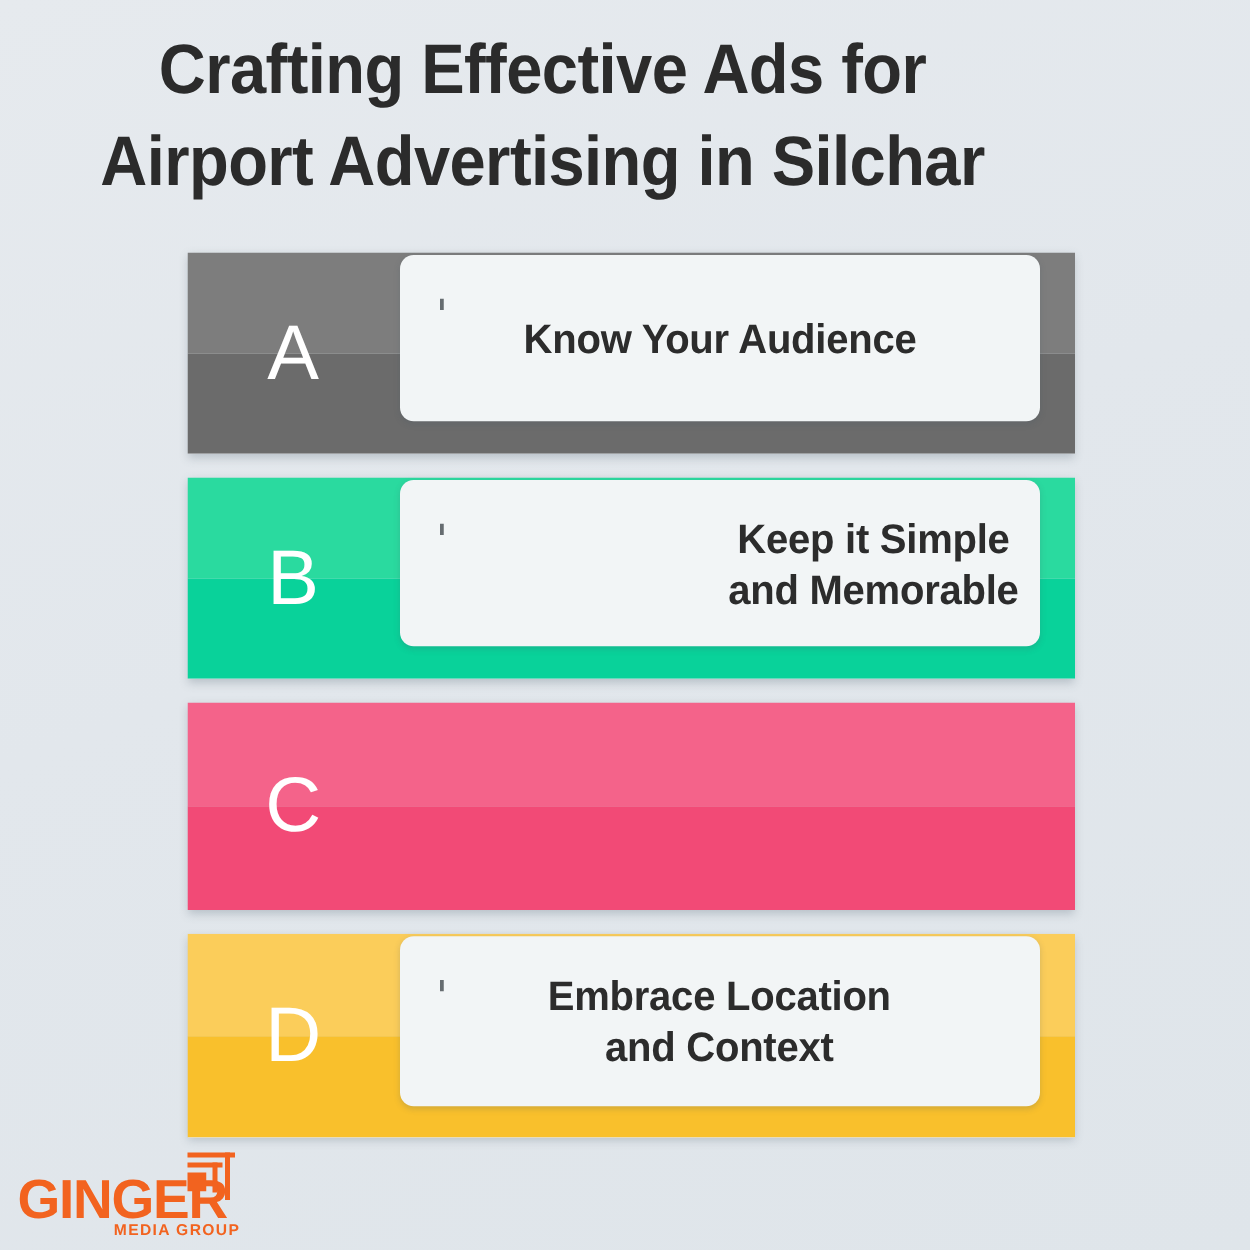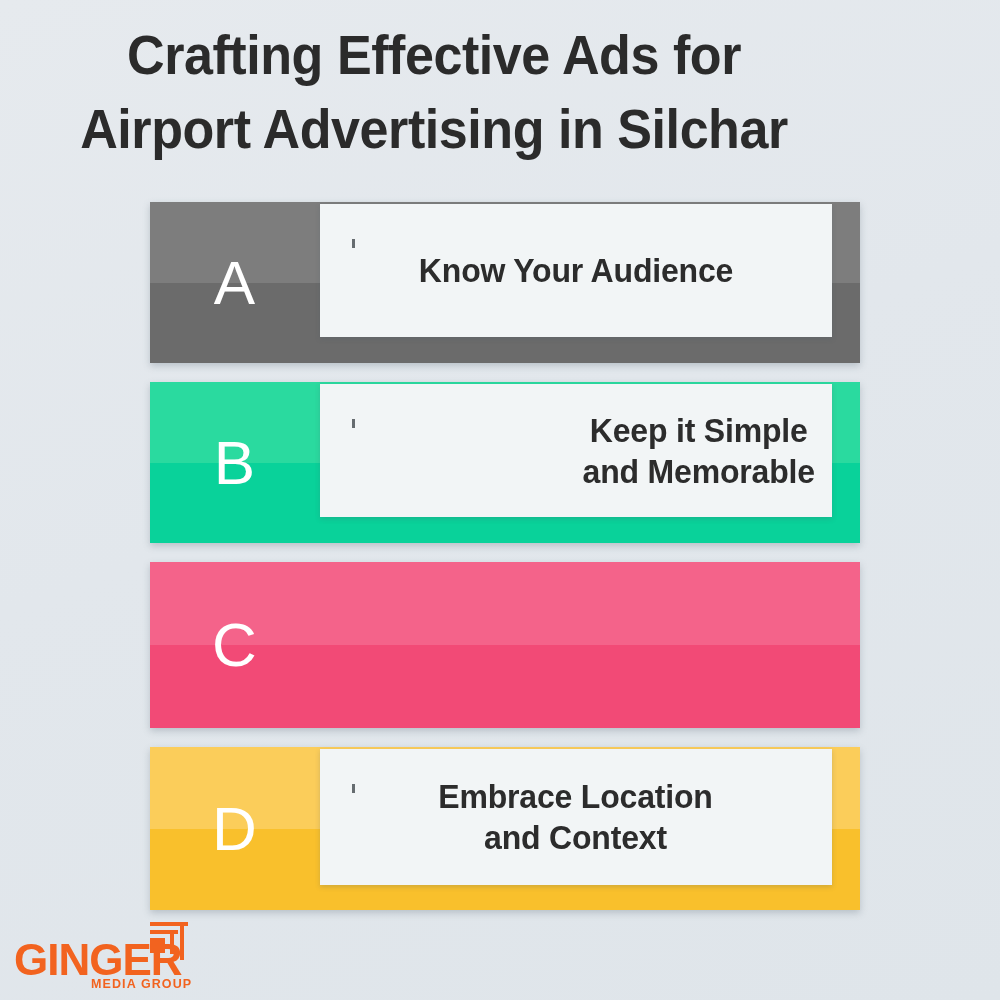--- a/index.html
+++ b/index.html
@@ -101,20 +101,21 @@
   .card {
     position: absolute;
     background: #f2f5f6;
     box-shadow: 0 2px 5px rgba(70, 85, 100, 0.22);
     display: flex;
     align-items: center;
     justify-content: center;
     text-align: center;
     padding: 0 14px;
     box-sizing: border-box;
+    border-radius: 11px;
   }
   .row.r-a .card { left: 170px; right: 28px; top: 2px;  bottom: 26px; }
   .row.r-b .card { left: 170px; right: 28px; top: 2px;  bottom: 26px; }
   .row.r-c .card { left: 170px; right: 28px; top: 2px;  bottom: 28px; }
   .row.r-d .card { left: 170px; right: 28px; top: 2px;  bottom: 25px; }
 
   .card-text {
     font-family: "Liberation Sans", sans-serif;
     font-weight: bold;
     font-size: 33px;

